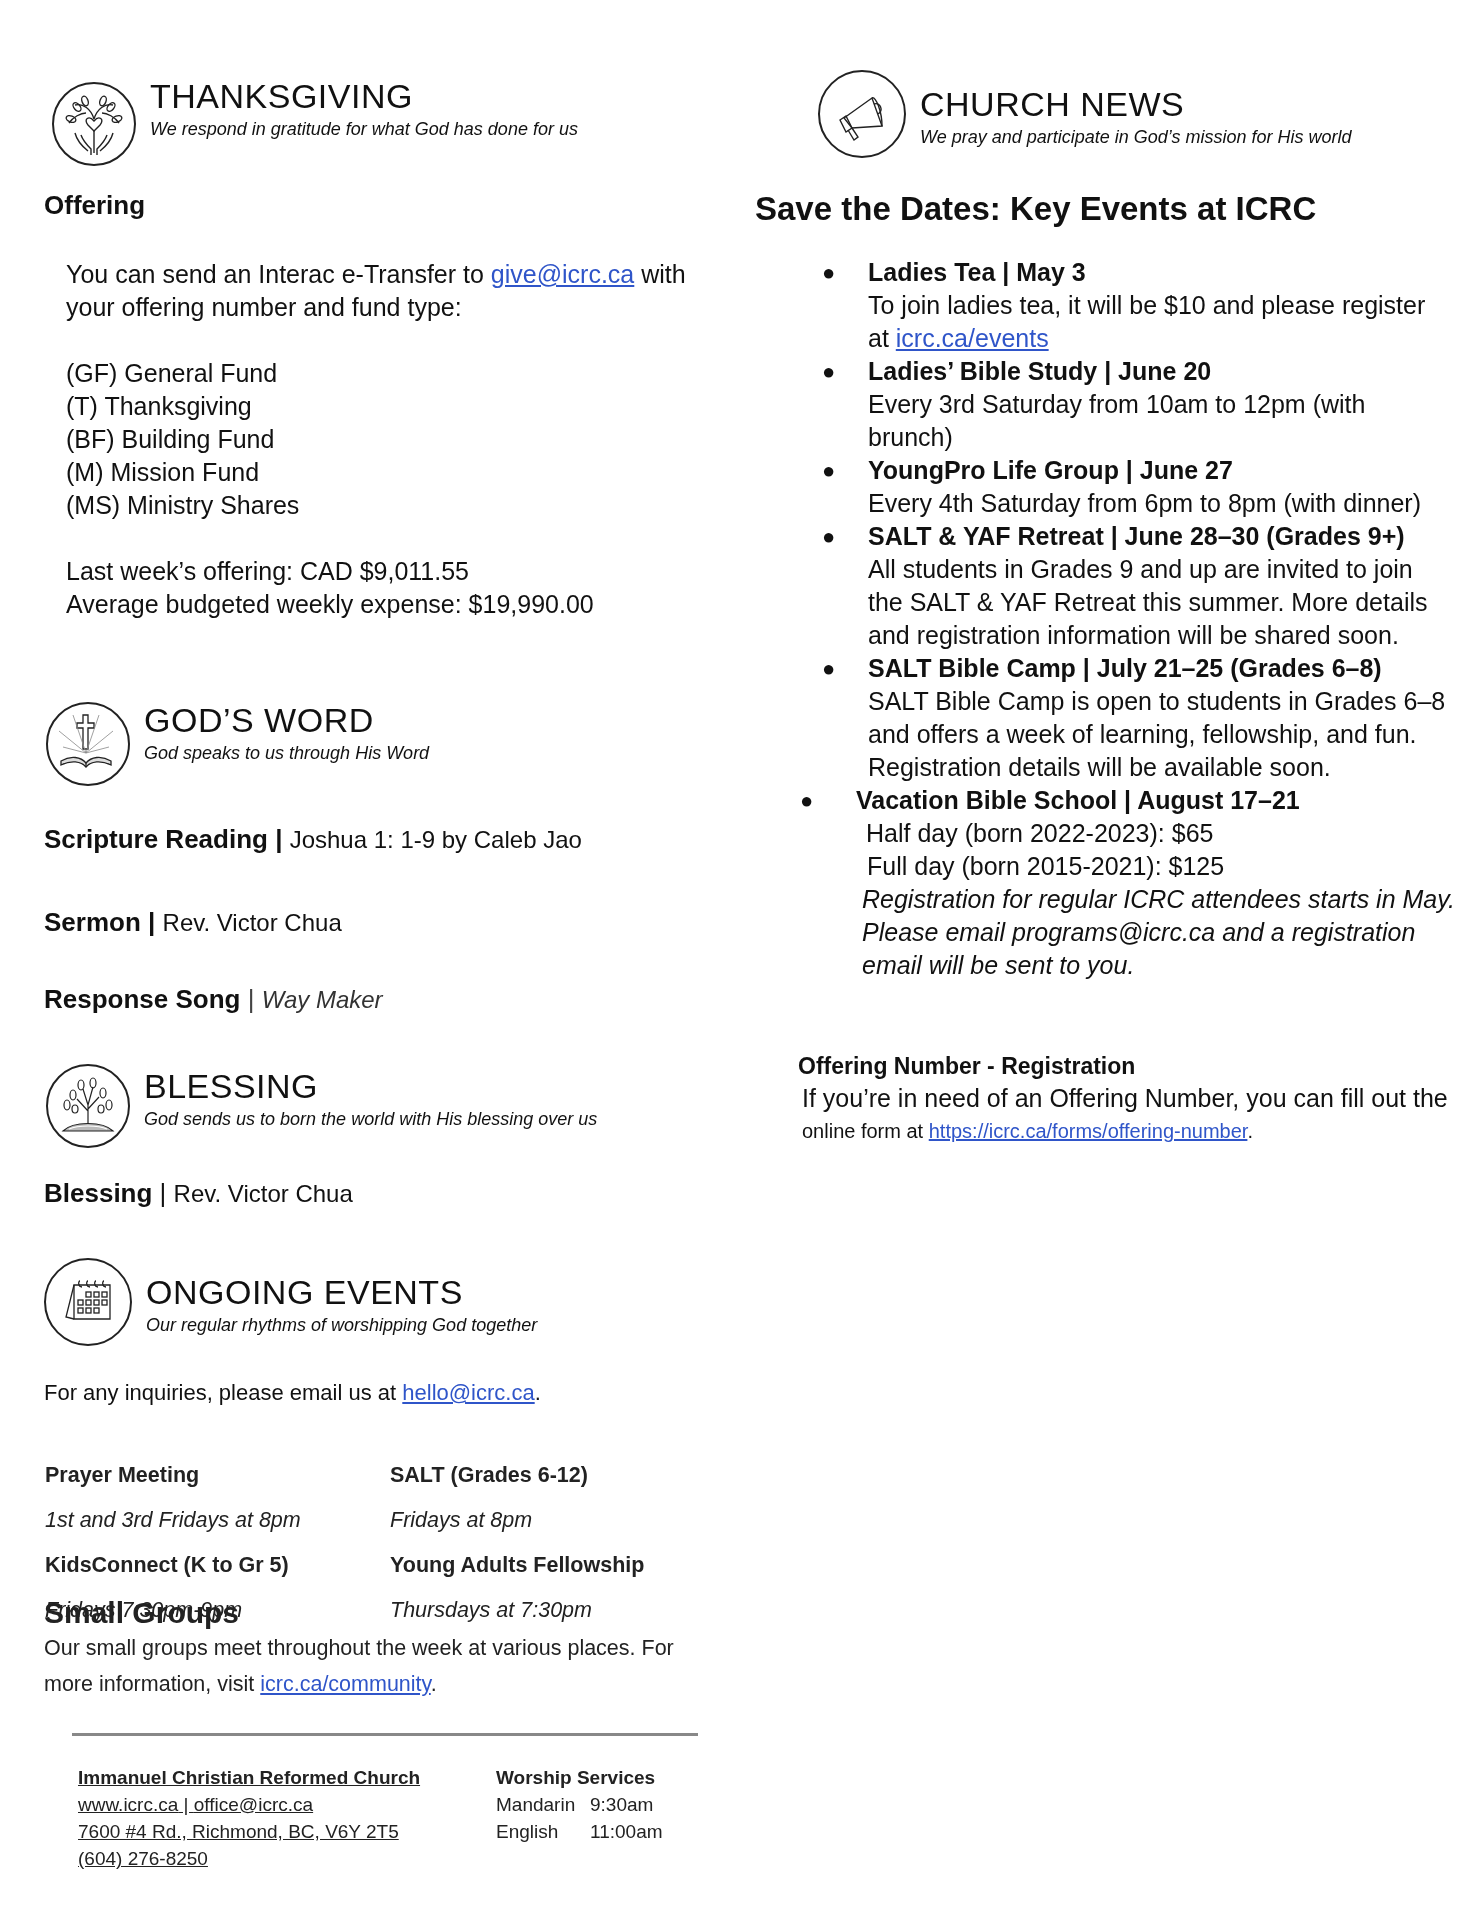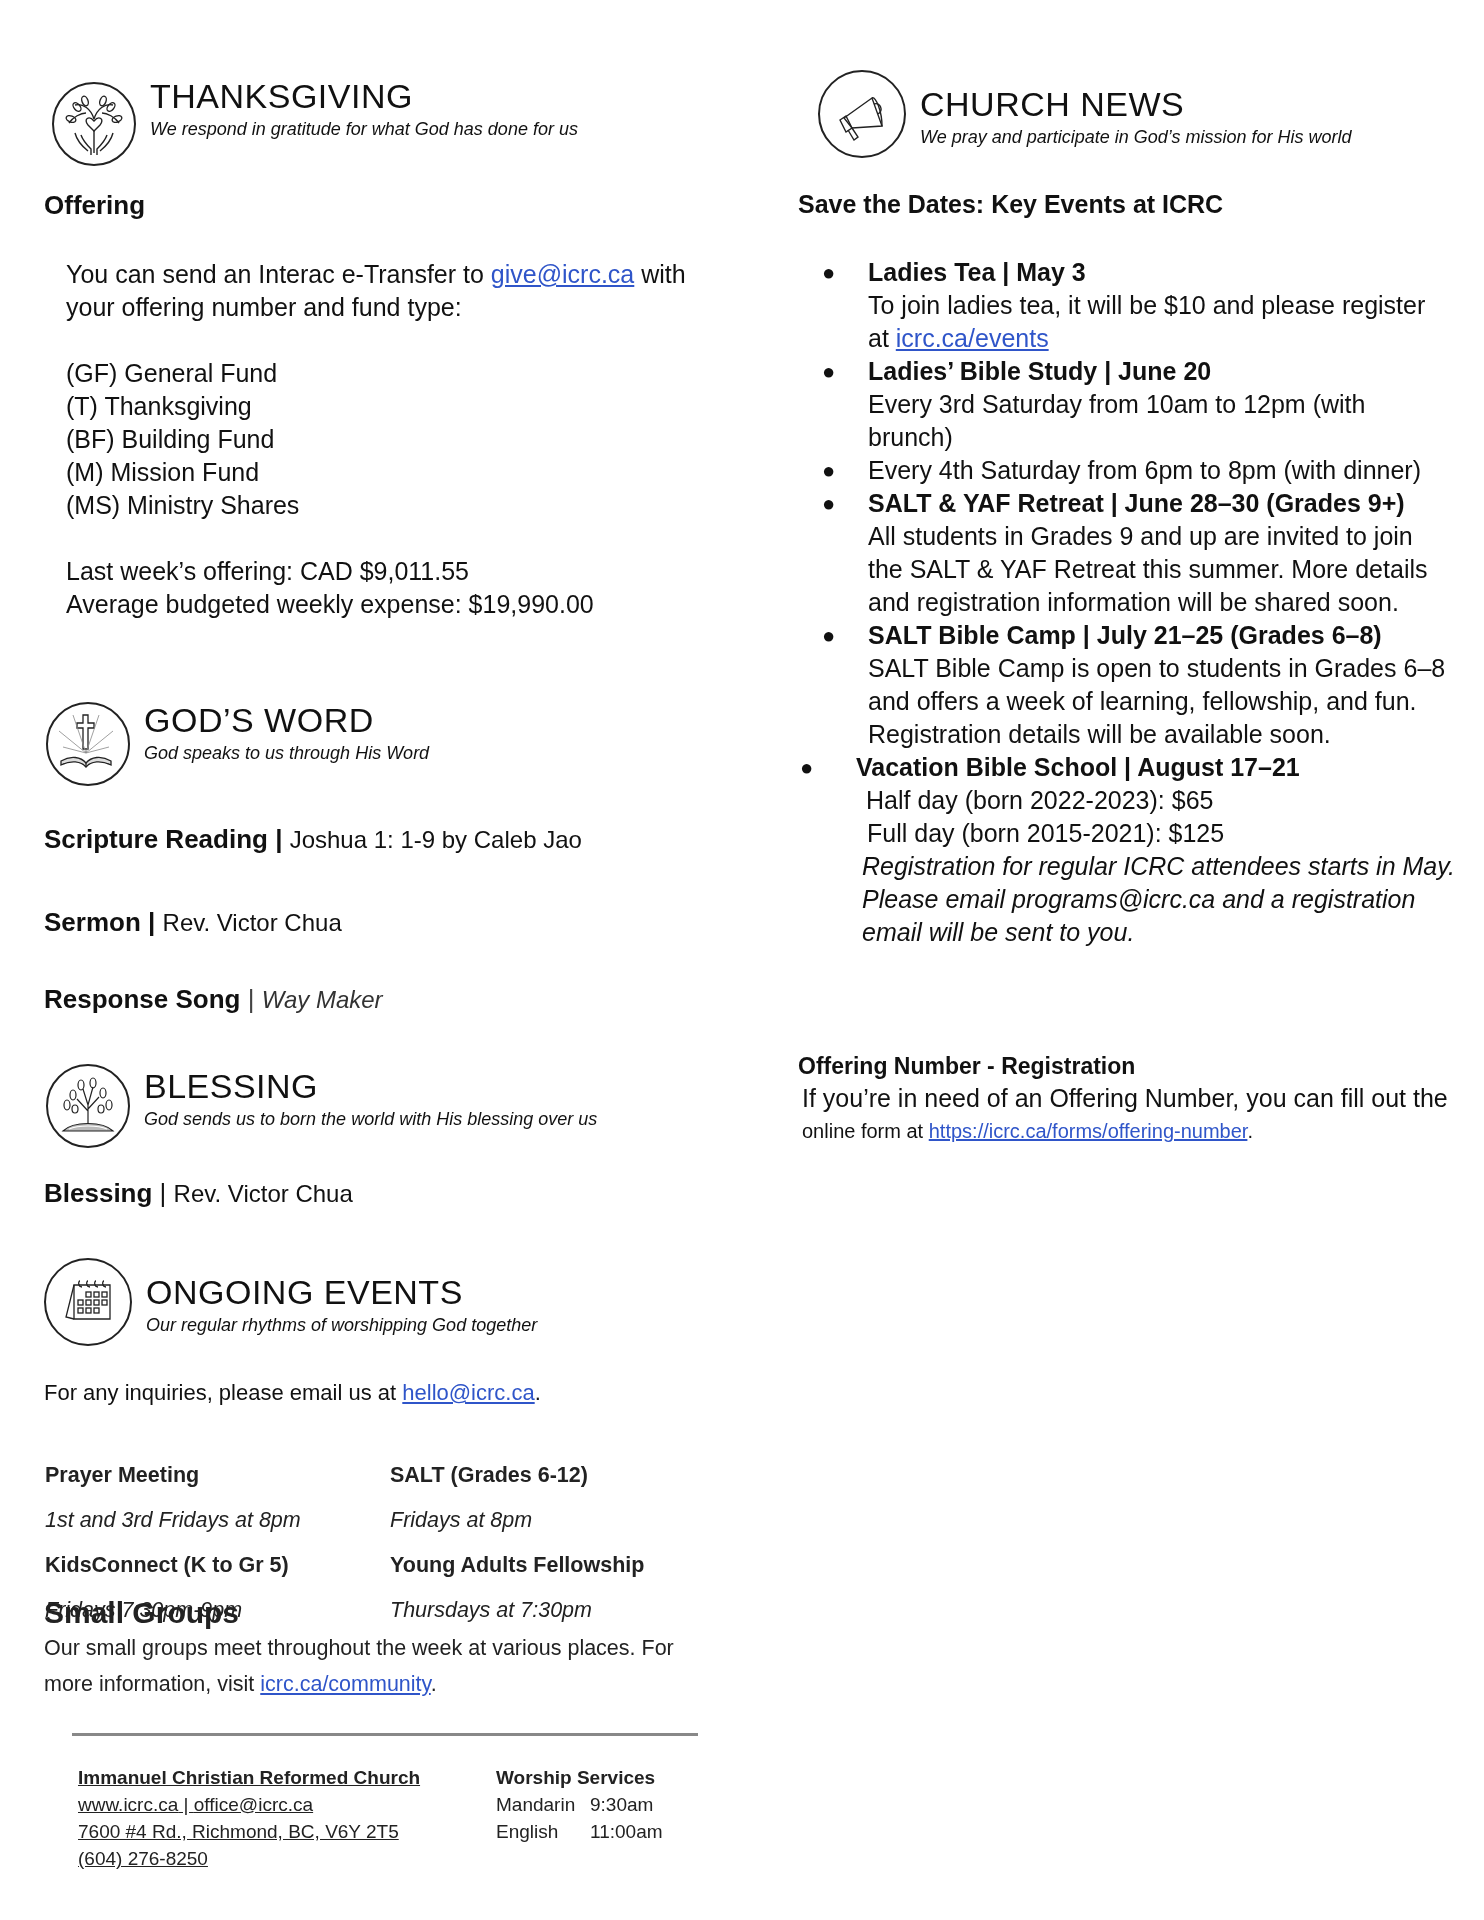--- a/index.html
+++ b/index.html
@@ -190,37 +190,38 @@
       <path d="M8 36 L14 32 L20 44 L14 48 Z"></path>
       <path d="M16 46 L22 56 L26 53 L20 44"></path>
     </svg>
   </div>
   <div style="margin-left:14px; margin-top:16px;">
     <div class="sec-title">CHURCH NEWS</div>
     <div class="sec-sub">We pray and participate in God’s mission for His world</div>
   </div>
 </div>
 
-<div class="abs sub-heading" style="left:798px; top:190px; font-size:25px;">Save the Dates: Key Events at ICRC</div>
+<div class="abs sub-heading" style="left:755px; top:190px; font-size:33px;">Save the Dates: Key Events at ICRC</div>
 
 <ul class="abs events" style="left:800px; top:256px; width:680px;">
   <li>
     <span class="bullet">●</span>
     <span class="line bold">Ladies Tea | May 3</span>
     <span class="line">To join ladies tea, it will be $10 and please register</span>
     <span class="line"><span>at </span><a class="link">icrc.ca/events</a></span>
   </li>
   <li>
     <span class="bullet">●</span>
     <span class="line bold">Ladies’ Bible Study | June 20</span>
     <span class="line">Every 3rd Saturday from 10am to 12pm (with</span>
     <span class="line">brunch)</span>
   </li>
   <li>
     <span class="bullet">●</span>
+    <span class="line bold">YoungPro Life Group | June 27</span>
     <span class="line">Every 4th Saturday from 6pm to 8pm (with dinner)</span>
   </li>
   <li>
     <span class="bullet">●</span>
     <span class="line bold">SALT &amp; YAF Retreat | June 28–30 (Grades 9+)</span>
     <span class="line">All students in Grades 9 and up are invited to join</span>
     <span class="line">the SALT &amp; YAF Retreat this summer. More details</span>
     <span class="line">and registration information will be shared soon.</span>
   </li>
   <li>

